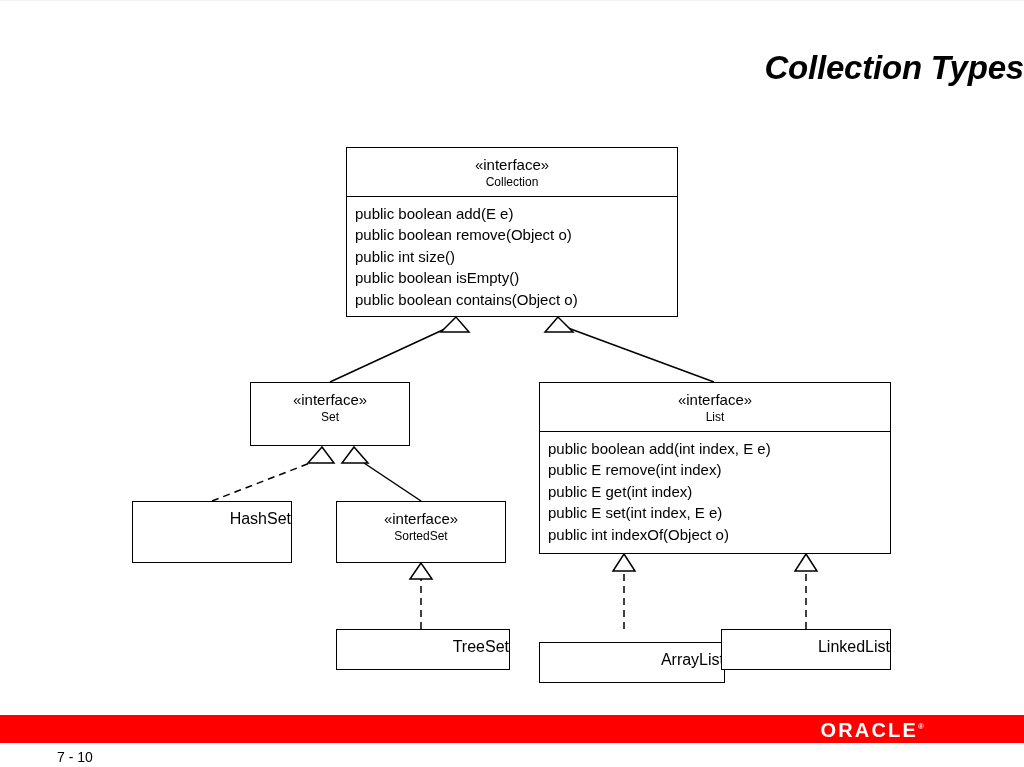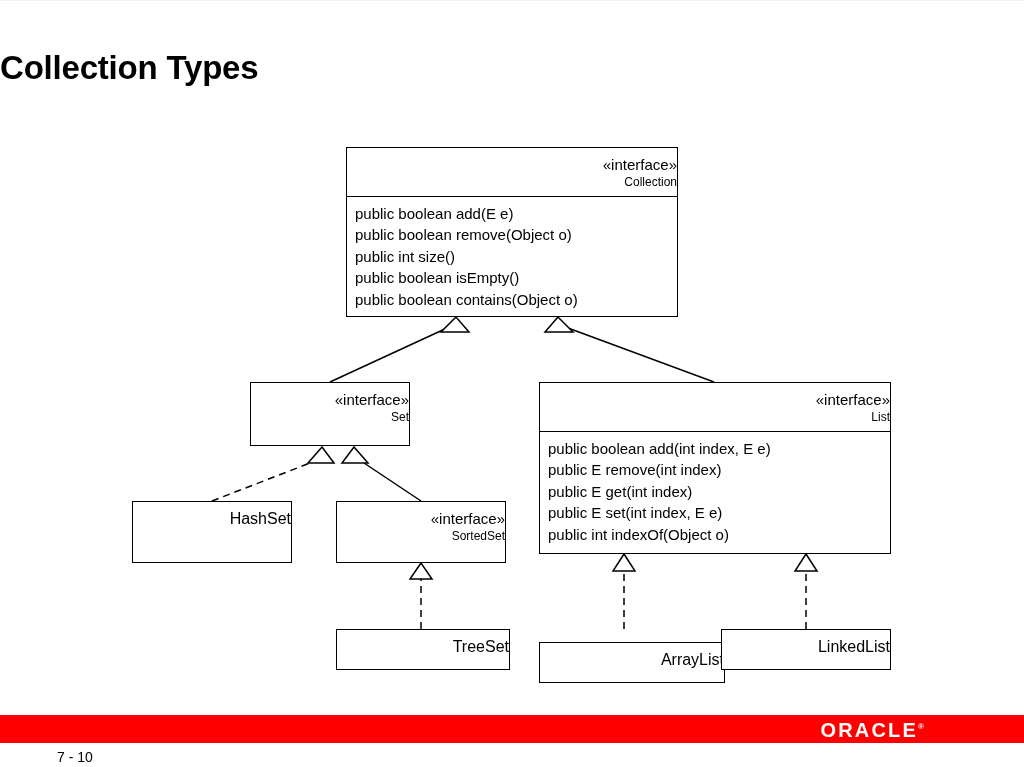--- a/index.html
+++ b/index.html
@@ -15,25 +15,26 @@
     font-family: "Liberation Sans", sans-serif;
     overflow: hidden;
     border-top: 1px solid #f2f2f2;
     box-sizing: border-box;
   }
   #slide-title {
     position: absolute;
     left: 0;
     top: 48px;
     width: 1024px;
-    text-align: left;
+    text-align: right;
     font-size: 33px;
     font-weight: bold;
     color: #000000;
     letter-spacing: -0.2px;
+    font-style: italic;
   }
 
   
   #diagram {
     position: absolute;
     left: 0;
     top: 0;
     width: 1024px;
     height: 700px;
   }
@@ -46,21 +47,21 @@
   }
 
   .uml-box {
     position: absolute;
     background: #ffffff;
     border: 1.6px solid #000000;
     box-sizing: border-box;
     z-index: 2;
   }
   .uml-header {
-    text-align: right;
+    text-align: center;
     padding-top: 7px;
     padding-bottom: 5px;
     font-size: 15.5px;
     color: #000000;
     line-height: 1.32;
   }
   .uml-header.with-divider {
     border-bottom: 1.6px solid #000000;
   }
   .stereotype {

